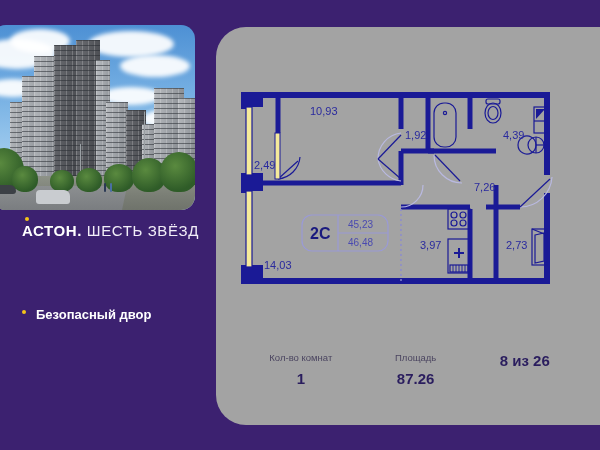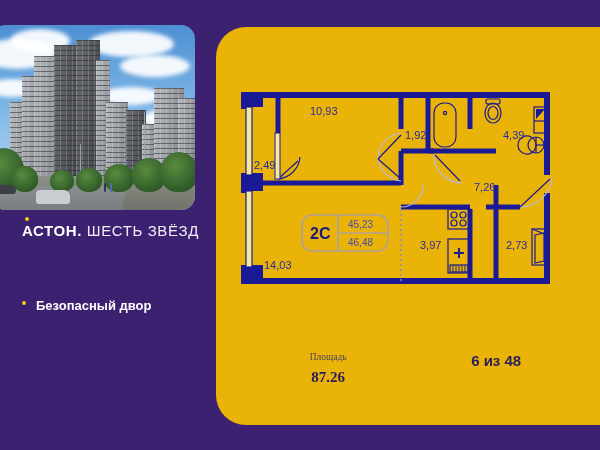--- a/index.html
+++ b/index.html
@@ -99,21 +99,21 @@
     position: absolute;
     left: 3px; top: -5px;
     width: 4px; height: 4px;
     border-radius: 50%;
     background: #f5c518;
   }
 
   
   #bullets {
     position: absolute;
-    left: 22px; top: 298px;
+    left: 22px; top: 307px;
     width: 180px;
   }
   .bullet-row {
     position: relative;
     padding-left: 14px;
     margin-bottom: 18px;
     color: #ffffff;
     font-size: 13px;
     font-weight: bold;
     white-space: nowrap;
@@ -124,21 +124,21 @@
     width: 4px; height: 4px;
     border-radius: 50%;
     background: #f5c518;
   }
 
   
   #card {
     position: absolute;
     left: 216px; top: 27px;
     width: 384px; height: 398px;
-    background: #eab308;
+    background: #a3a3a3;
     border-radius: 30px 0 0 30px;
   }
 
   #plan-wrap {
     position: absolute;
     left: 22px; top: 62px;
     width: 342px; height: 200px;
   }
   #plan-svg { display: block; width: 342px; height: 200px; }
 
@@ -154,21 +154,21 @@
     font-size: 9.5px;
     color: #4b4560;
     margin-bottom: 7px;
   }
   .info-value {
     font-size: 15px;
     font-weight: bold;
     color: #2a1d5e;
   }
   .info-col.rooms { flex: 1.05; }
-  .info-col.area  { flex: 1.0; font-family: Liberation Serif, serif; }
+  .info-col.area  { flex: 1.0; }
   .info-col.floor { flex: 0.95; }
 </style>
 </head>
 <body>
 
 <div id="root">
 
   <div id="left-panel">
 
     <div id="hero-image">
@@ -366,22 +366,26 @@
           <line x1="100" y1="126" x2="100" y2="162" stroke="#9a9ad6" stroke-width="1.2"></line>
           <line x1="100" y1="144" x2="150" y2="144" stroke="#9a9ad6" stroke-width="1.2"></line>
           <text x="72" y="150" fill="#1a1a7e" font-family="Liberation Sans, sans-serif" font-size="16" font-weight="bold">2С</text>
           <text x="110" y="139" fill="#4a4ab0" font-family="Liberation Sans, sans-serif" font-size="10">45,23</text>
           <text x="110" y="157" fill="#4a4ab0" font-family="Liberation Sans, sans-serif" font-size="10">46,48</text>
         </g>
       </svg>
     </div>
 
     <div id="info-bar">
+      <div class="info-col rooms">
+        <div class="info-label">Кол-во комнат</div>
+        <div class="info-value">1</div>
+      </div>
       <div class="info-col area">
         <div class="info-label">Площадь</div>
         <div class="info-value">87.26</div>
       </div>
       <div class="info-col floor">
-        <div class="info-value">6 из 48</div>
+        <div class="info-value">8 из 26</div>
       </div>
     </div>
   </div>
 </div>
 
 </body></html>

